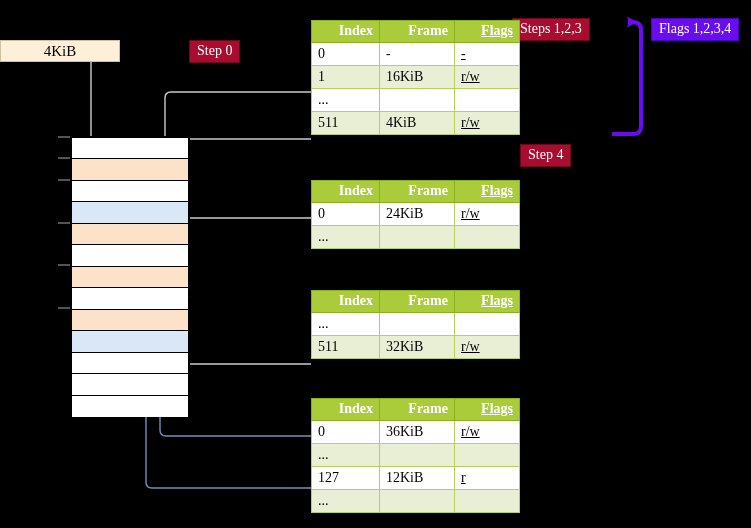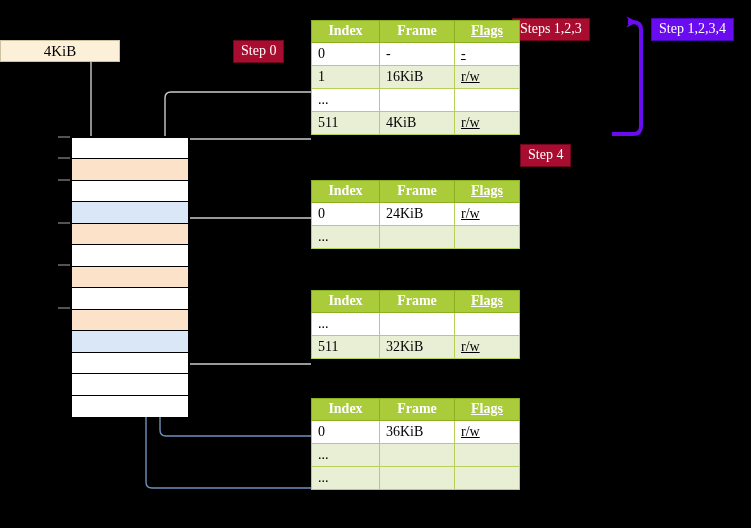--- a/index.html
+++ b/index.html
@@ -17,21 +17,21 @@
     font-size:15px;color:#000;box-sizing:border-box;
   }
 
   
   .badge{
     position:absolute;color:#fff;font-size:14px;
     padding:2px 7px 3px 7px;white-space:nowrap;line-height:1.15;
   }
   .badge-red{background:#a80c2e;box-shadow:0 0 0 1px #6f0620;}
   .badge-purple{background:#6a0cf0;box-shadow:0 0 0 1px #4a04b8;}
-  #badge-step0{left:190px;top:41px;margin-left:44px;}
+  #badge-step0{left:190px;top:41px;}
   #badge-steps123{left:513px;top:19px;text-align:right;}
   #badge-steps1234{left:652px;top:19px;}
   #badge-step4{left:521px;top:145px;}
 
   
   #memory-column{
     position:absolute;left:70px;top:136px;width:120px;height:279px;
     border:2px solid #000;box-sizing:border-box;background:#fff;
   }
   .mem-row{
@@ -44,21 +44,21 @@
   .mem-blue{background:#dae7f6;}
 
   
   .ptable{
     position:absolute;border-collapse:collapse;
     border:1px solid #8ab020;background:#fff;
     font-size:14px;color:#000;
   }
   .ptable th{
     background:#aacc3a;color:#ffffff;font-weight:bold;
-    text-align:center;padding:2px 6px 3px 6px;
+    text-align:right;padding:2px 6px 3px 6px;
     border:1px solid #8ab020;font-size:14px;
   }
   .ptable td{
     padding:2px 6px 3px 6px;border:1px solid #b7d05c;
     height:17px;vertical-align:middle;
   }
   .ptable tr.odd td{background:#ffffff;}
   .ptable tr.even td{background:#e9efd5;}
   .ptable td.hl{background:#fdfdb0;}
   .c-index{width:55px;}
@@ -124,21 +124,21 @@
   </defs>
   <path d="M612,134 L633,134 Q641,134 641,126 L641,30 Q641,22 633,22 L628,22" fill="none" stroke="#6a0cf0" stroke-width="4" marker-end="url(#apurple)"></path>
 </svg>
 
 <div class="vbox" id="vbox">
   <span>4KiB</span>
 </div>
 
 <div class="badge badge-red" id="badge-step0">Step 0</div>
 <div class="badge badge-red" id="badge-steps123">Steps 1,2,3</div>
-<div class="badge badge-purple" id="badge-steps1234">Step 1,2,3,4</div>
+<div class="badge badge-purple" id="badge-steps1234">Flags 1,2,3,4</div>
 <div class="badge badge-red" id="badge-step4">Step 4</div>
 
 <div id="memory-column">
     <div class="mem-row mem-white" style="top: 0px; height: 21.4615px;"></div>
     <div class="mem-row mem-orange" style="top: 21.4615px; height: 21.4615px;"></div>
     <div class="mem-row mem-white" style="top: 42.9231px; height: 21.4615px;"></div>
     <div class="mem-row mem-blue" style="top: 64.3846px; height: 21.4615px;"></div>
     <div class="mem-row mem-orange" style="top: 85.8462px; height: 21.4615px;"></div>
     <div class="mem-row mem-white" style="top: 107.308px; height: 21.4615px;"></div>
     <div class="mem-row mem-orange" style="top: 128.769px; height: 21.4615px;"></div>
@@ -236,20 +236,25 @@
         <tr class="odd">
           <td class="c-index">0</td>
           <td class="c-frame">36KiB</td>
           <td class="c-flags">r/w</td>
         </tr>
         <tr class="even">
           <td class="c-index">...</td>
           <td class="c-frame"></td>
           <td class="c-flags"></td>
         </tr>
+        <tr class="odd">
+          <td class="c-index">127</td>
+          <td class="c-frame">12KiB</td>
+          <td class="c-flags">r</td>
+        </tr>
         <tr class="even">
           <td class="c-index">...</td>
           <td class="c-frame"></td>
           <td class="c-flags"></td>
         </tr>
       </tbody>
     </table>
   </div>
 
 </body></html>

